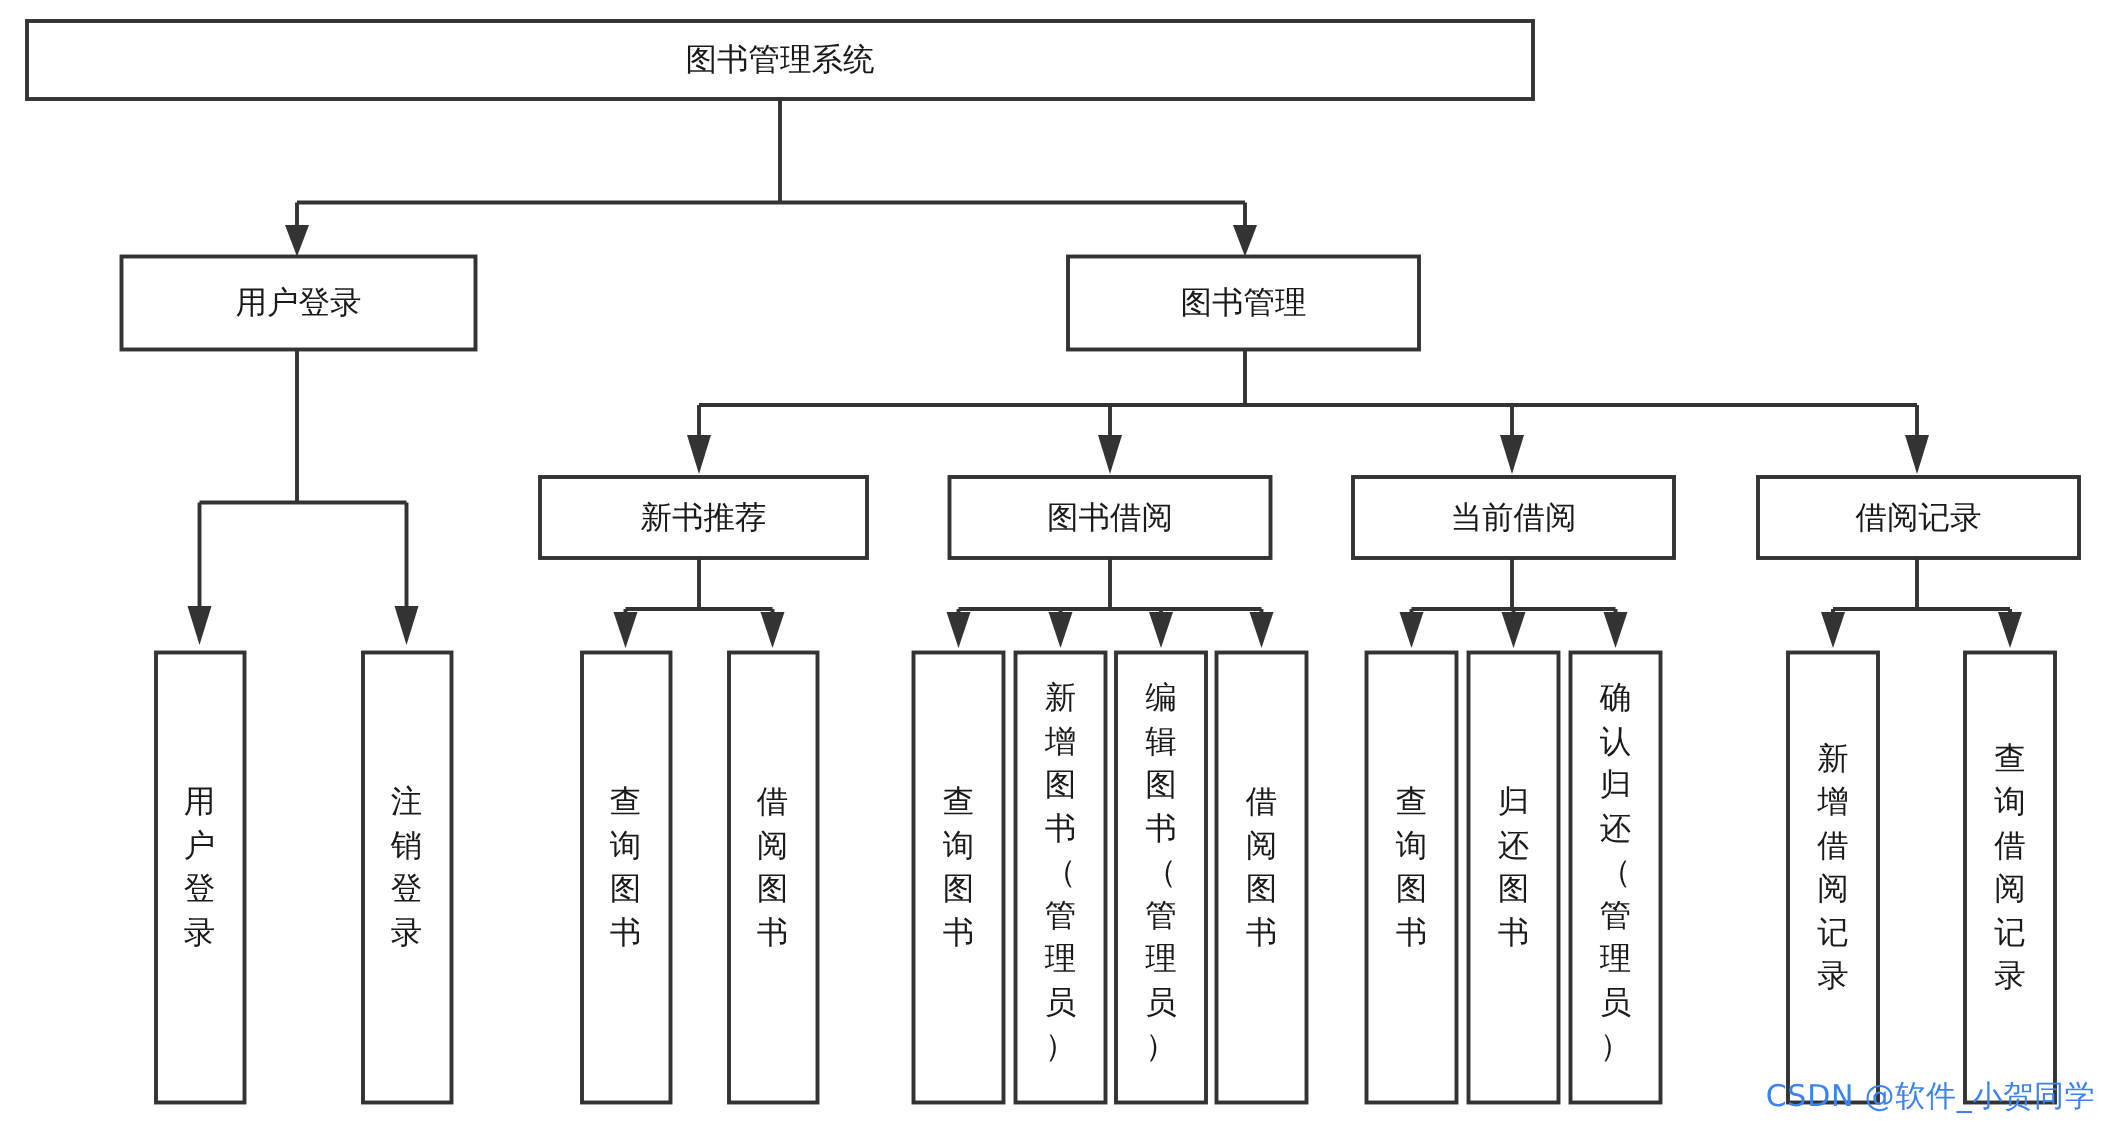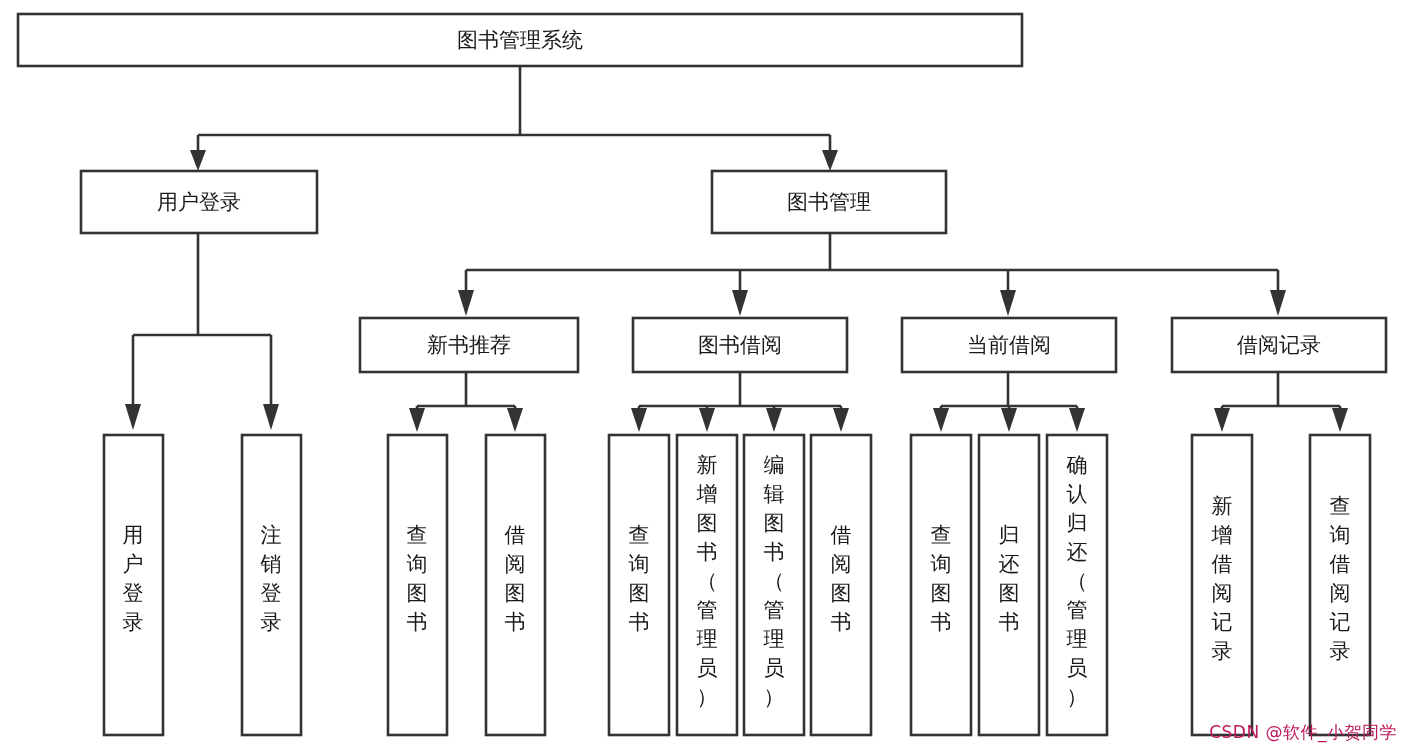--- a/index.html
+++ b/index.html
@@ -53,22 +53,22 @@
   .node-label-vertical {
     fill: #1a1a1a;
     font-family: "DejaVu Sans", "Liberation Sans", sans-serif;
     font-size: 21px;
     text-anchor: middle;
   }
   .watermark {
     position: absolute;
     right: 8px;
     bottom: 3px;
-    color: #be185d;
-    font-size: 17px;
+    color: #3b82f6;
+    font-size: 20px;
     font-family: "DejaVu Sans", "Liberation Sans", sans-serif;
     letter-spacing: 0.5px;
     white-space: nowrap;
     pointer-events: none;
     margin-left: 39px;
   }
 </style>
 </head>
 <body>
 

